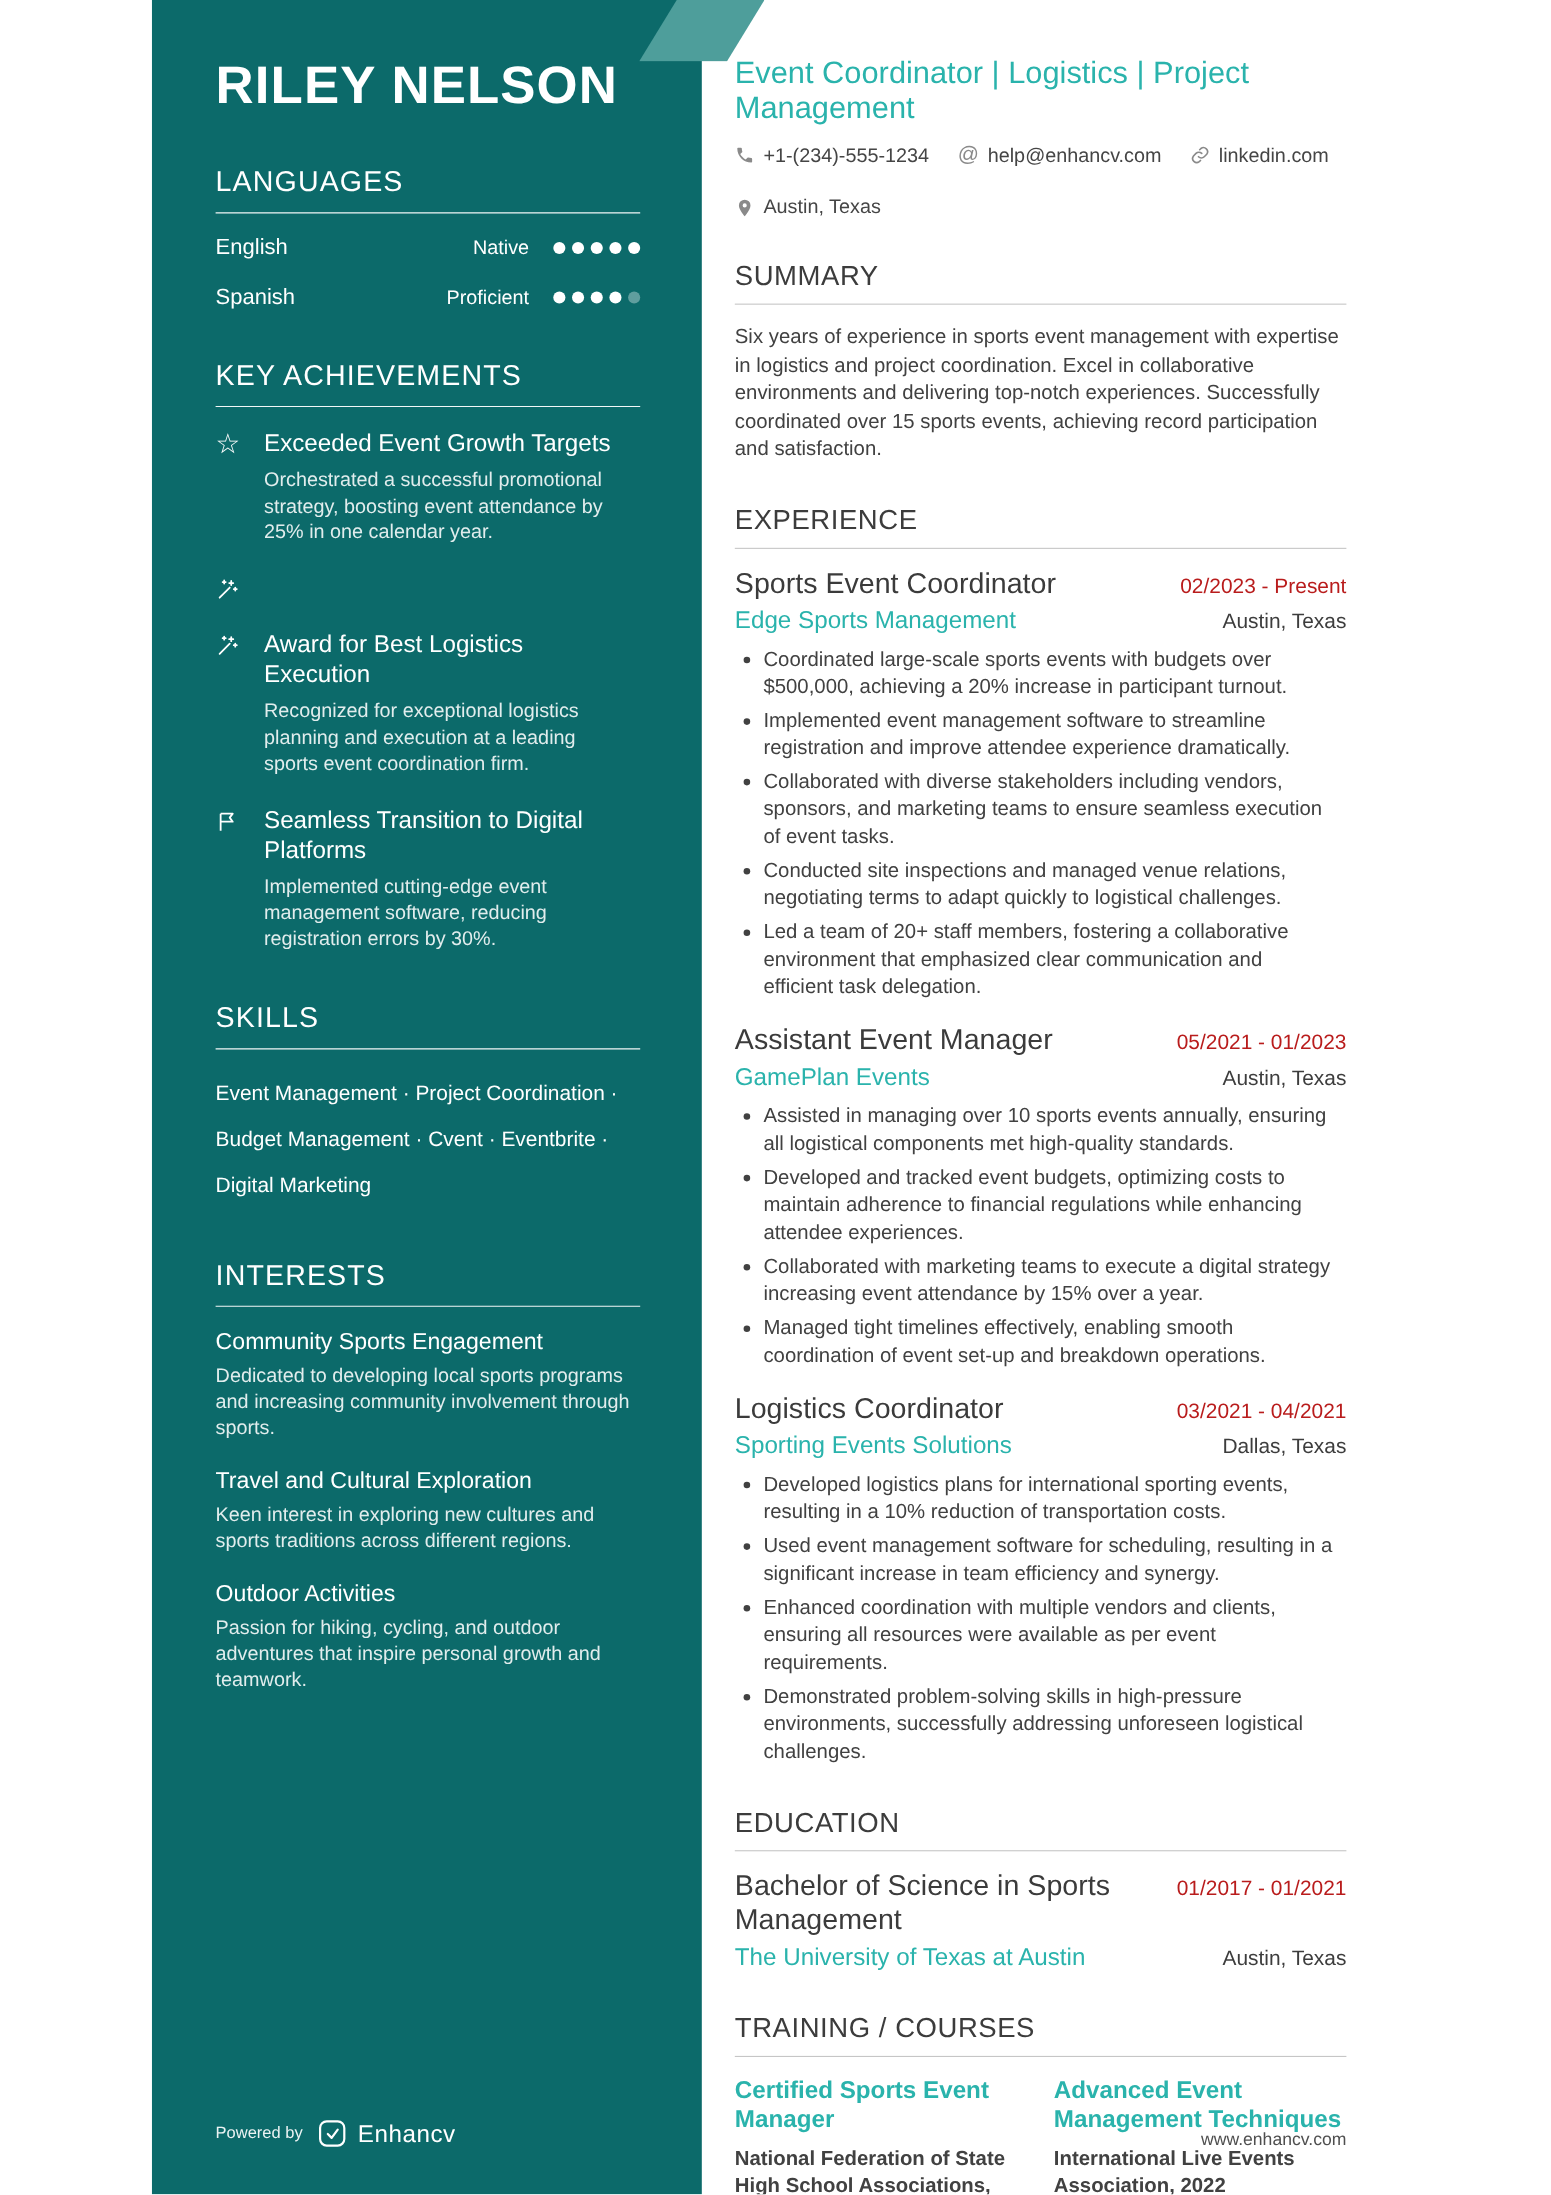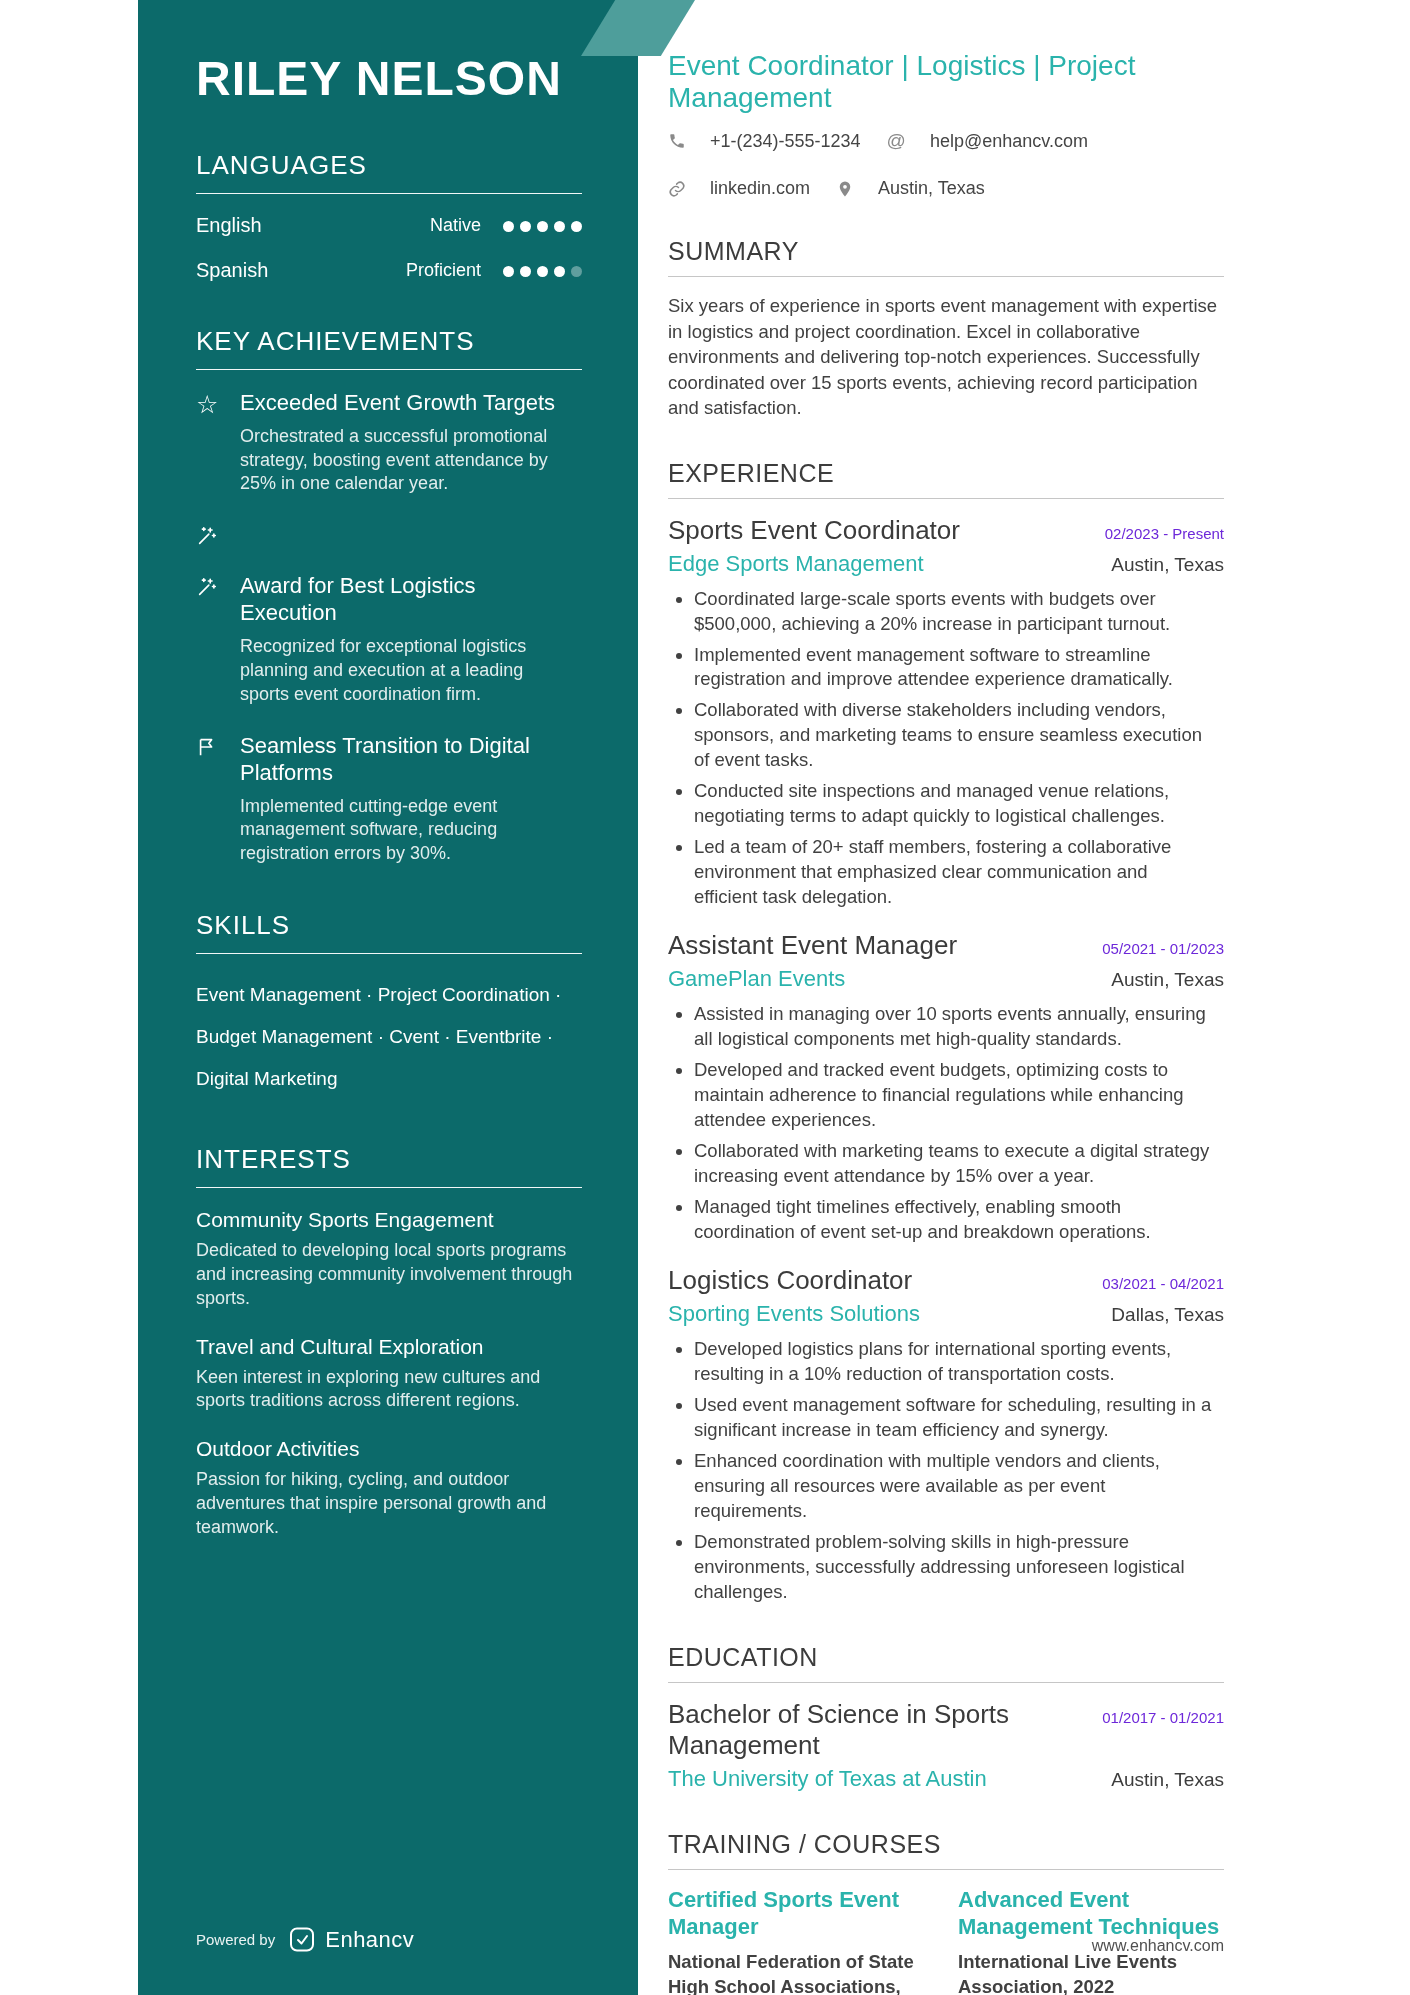--- a/index.html
+++ b/index.html
@@ -46,31 +46,31 @@
 
   .side-footer { position: absolute; left: 58px; bottom: 42px; display: flex; align-items: center; gap: 12px; }
   .powered-by { font-size: 15px; color: rgba(255,255,255,0.92); }
   .brand-mark { display: flex; align-items: center; gap: 8px; }
   .brand { font-size: 22px; letter-spacing: 0.5px; }
 
   
   .main { flex: 1; padding: 50px 48px 40px 30px; position: relative; }
   .headline { color: var(--accent); font-size: 28px; font-weight: 400; margin-bottom: 16px; }
   .contact-row { display: flex; align-items: center; gap: 26px; font-size: 18px; color: #454545; margin-bottom: 8px; flex-wrap: wrap; }
-  .contact-item { display: flex; align-items: center; gap: 24px; }
+  .contact-item { display: flex; align-items: center; gap: 8px; }
   .at-glyph { color: var(--icon-gray); font-size: 19px; font-weight: 400; }
 
   .main-title { font-size: 25px; color: #3c3c3c; letter-spacing: 0.5px; font-weight: 400;
                 padding-bottom: 10px; border-bottom: 1px solid #c6c6c6; margin-bottom: 16px; margin-top: 38px; }
   .summary-text { font-size: 18.5px; line-height: 1.38; color: var(--text); }
 
   .job { margin-bottom: 20px; }
   .job-head { display: flex; justify-content: space-between; align-items: baseline; }
   .job-title { font-size: 26px; font-weight: 400; color: #3b3b3b; }
-  .job-dates { font-size: 15px; color: #6d28d9; white-space: nowrap; }
+  .job-dates { font-size: 19px; color: #b91c1c; white-space: nowrap; }
   .job-sub { display: flex; justify-content: space-between; align-items: baseline; margin-top: 5px; }
   .company { font-size: 22px; color: var(--accent); }
   .job-loc { font-size: 19px; color: #3d3d3d; white-space: nowrap; }
   ul.bullets { margin: 10px 12px 0 0; padding-left: 26px; }
   ul.bullets li { font-size: 18.5px; line-height: 1.35; color: var(--text); margin-bottom: 6px; }
 
   .training-grid { display: grid; grid-template-columns: 1fr 1fr; gap: 0 24px; margin-top: 6px; font-weight: bold; }
   .course-title { font-size: 22px; color: var(--accent); line-height: 1.25; margin-bottom: 9px; }
   .course-org { font-size: 18.5px; line-height: 1.35; color: var(--text); }
 

